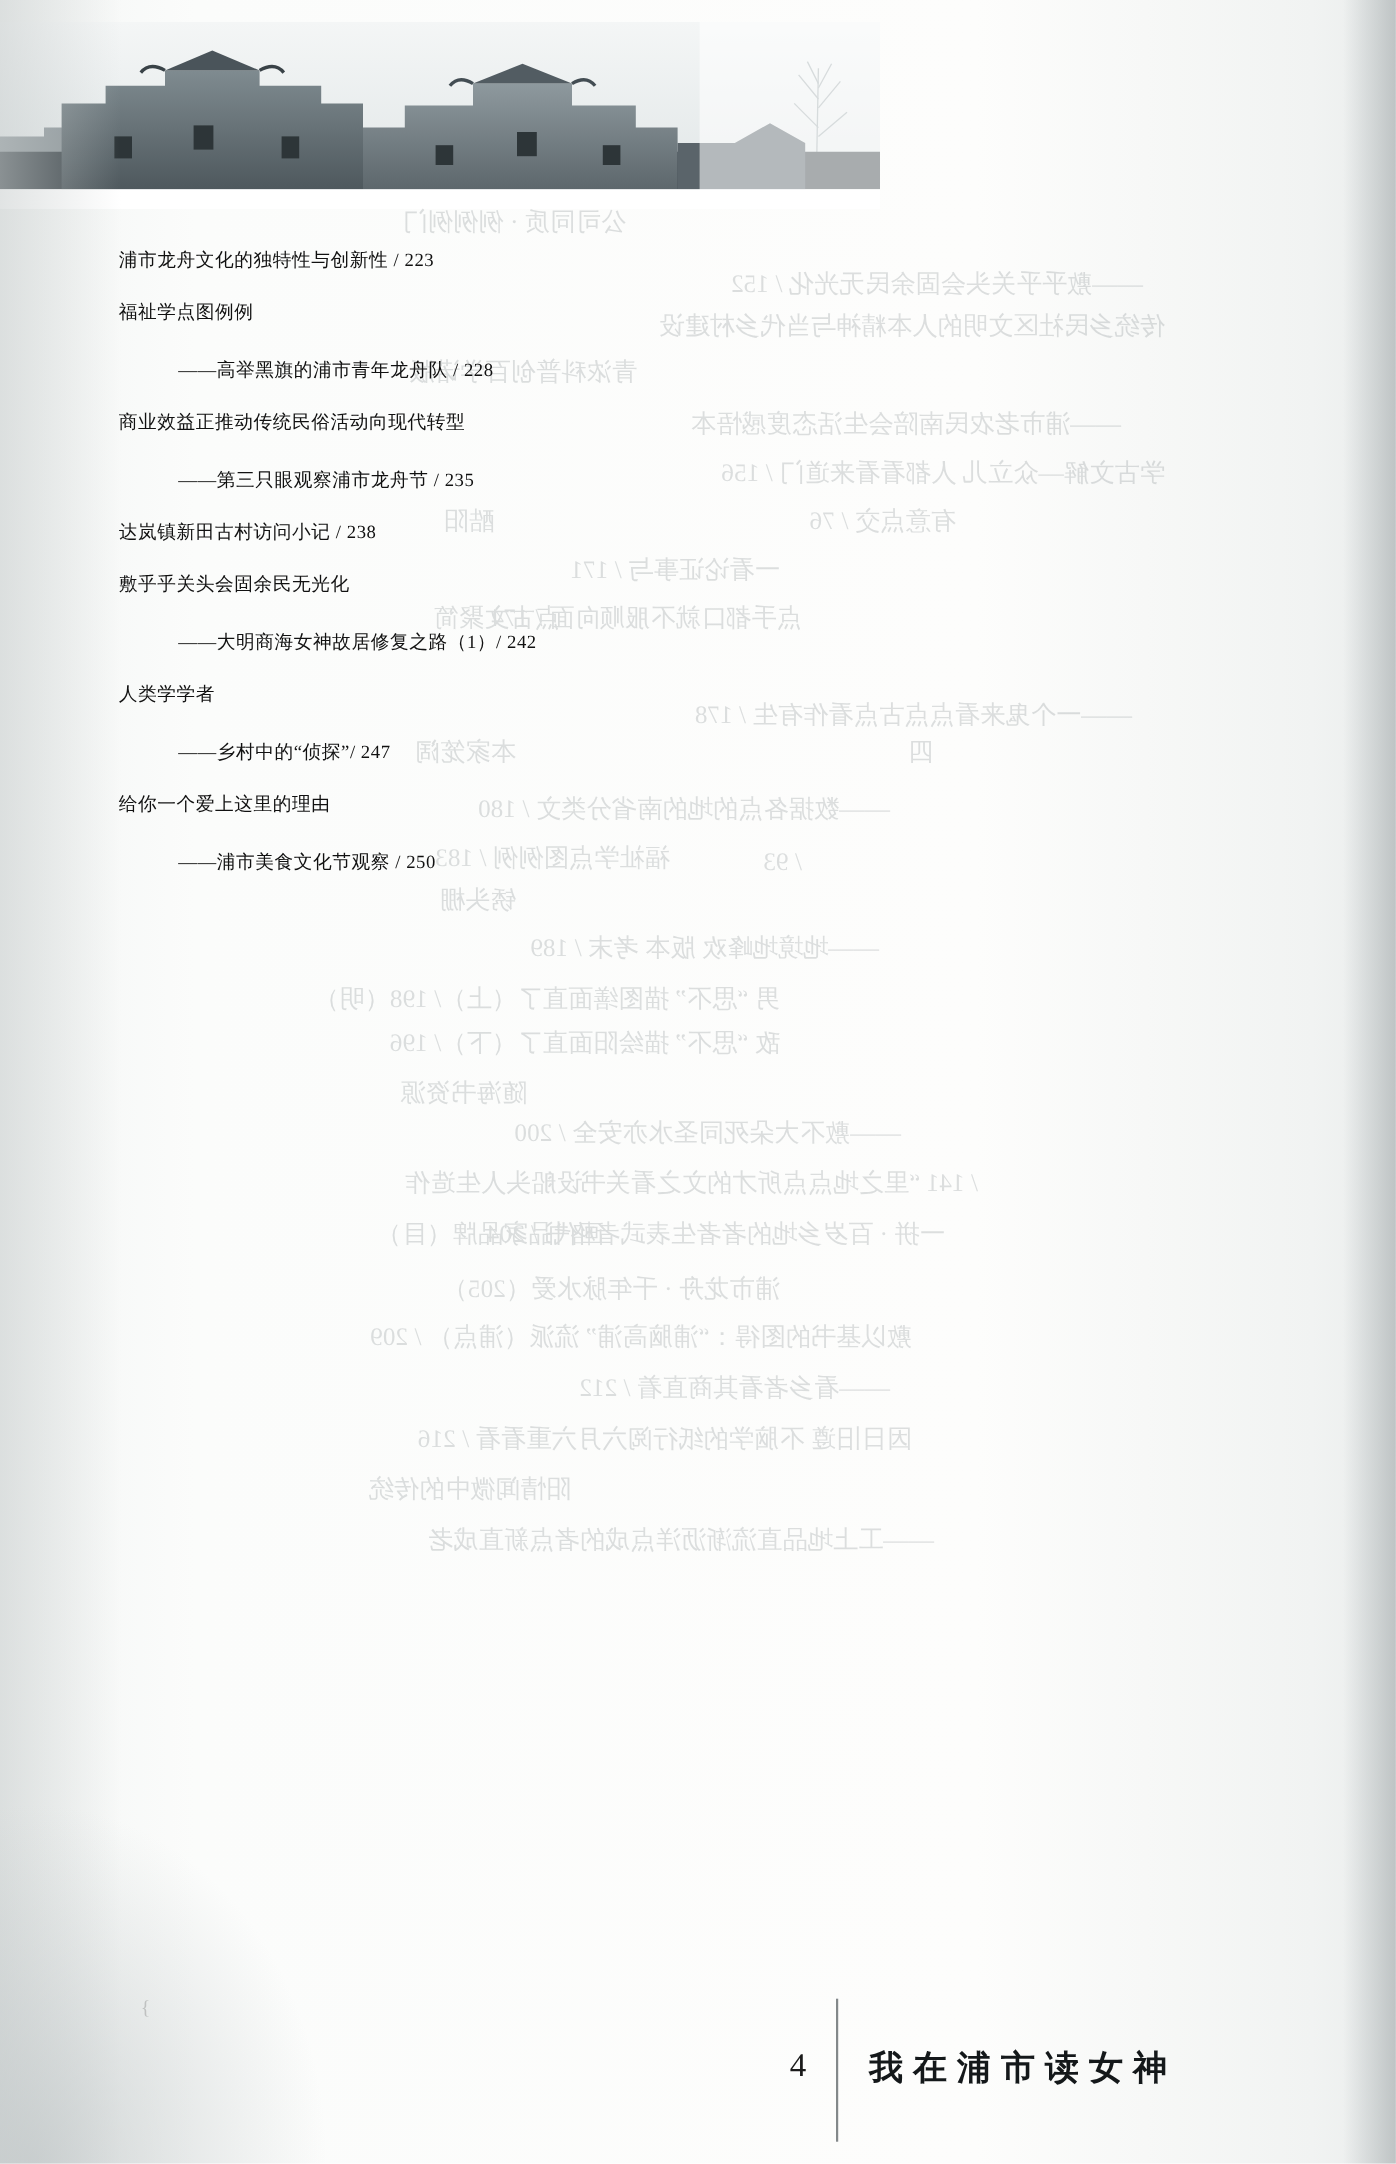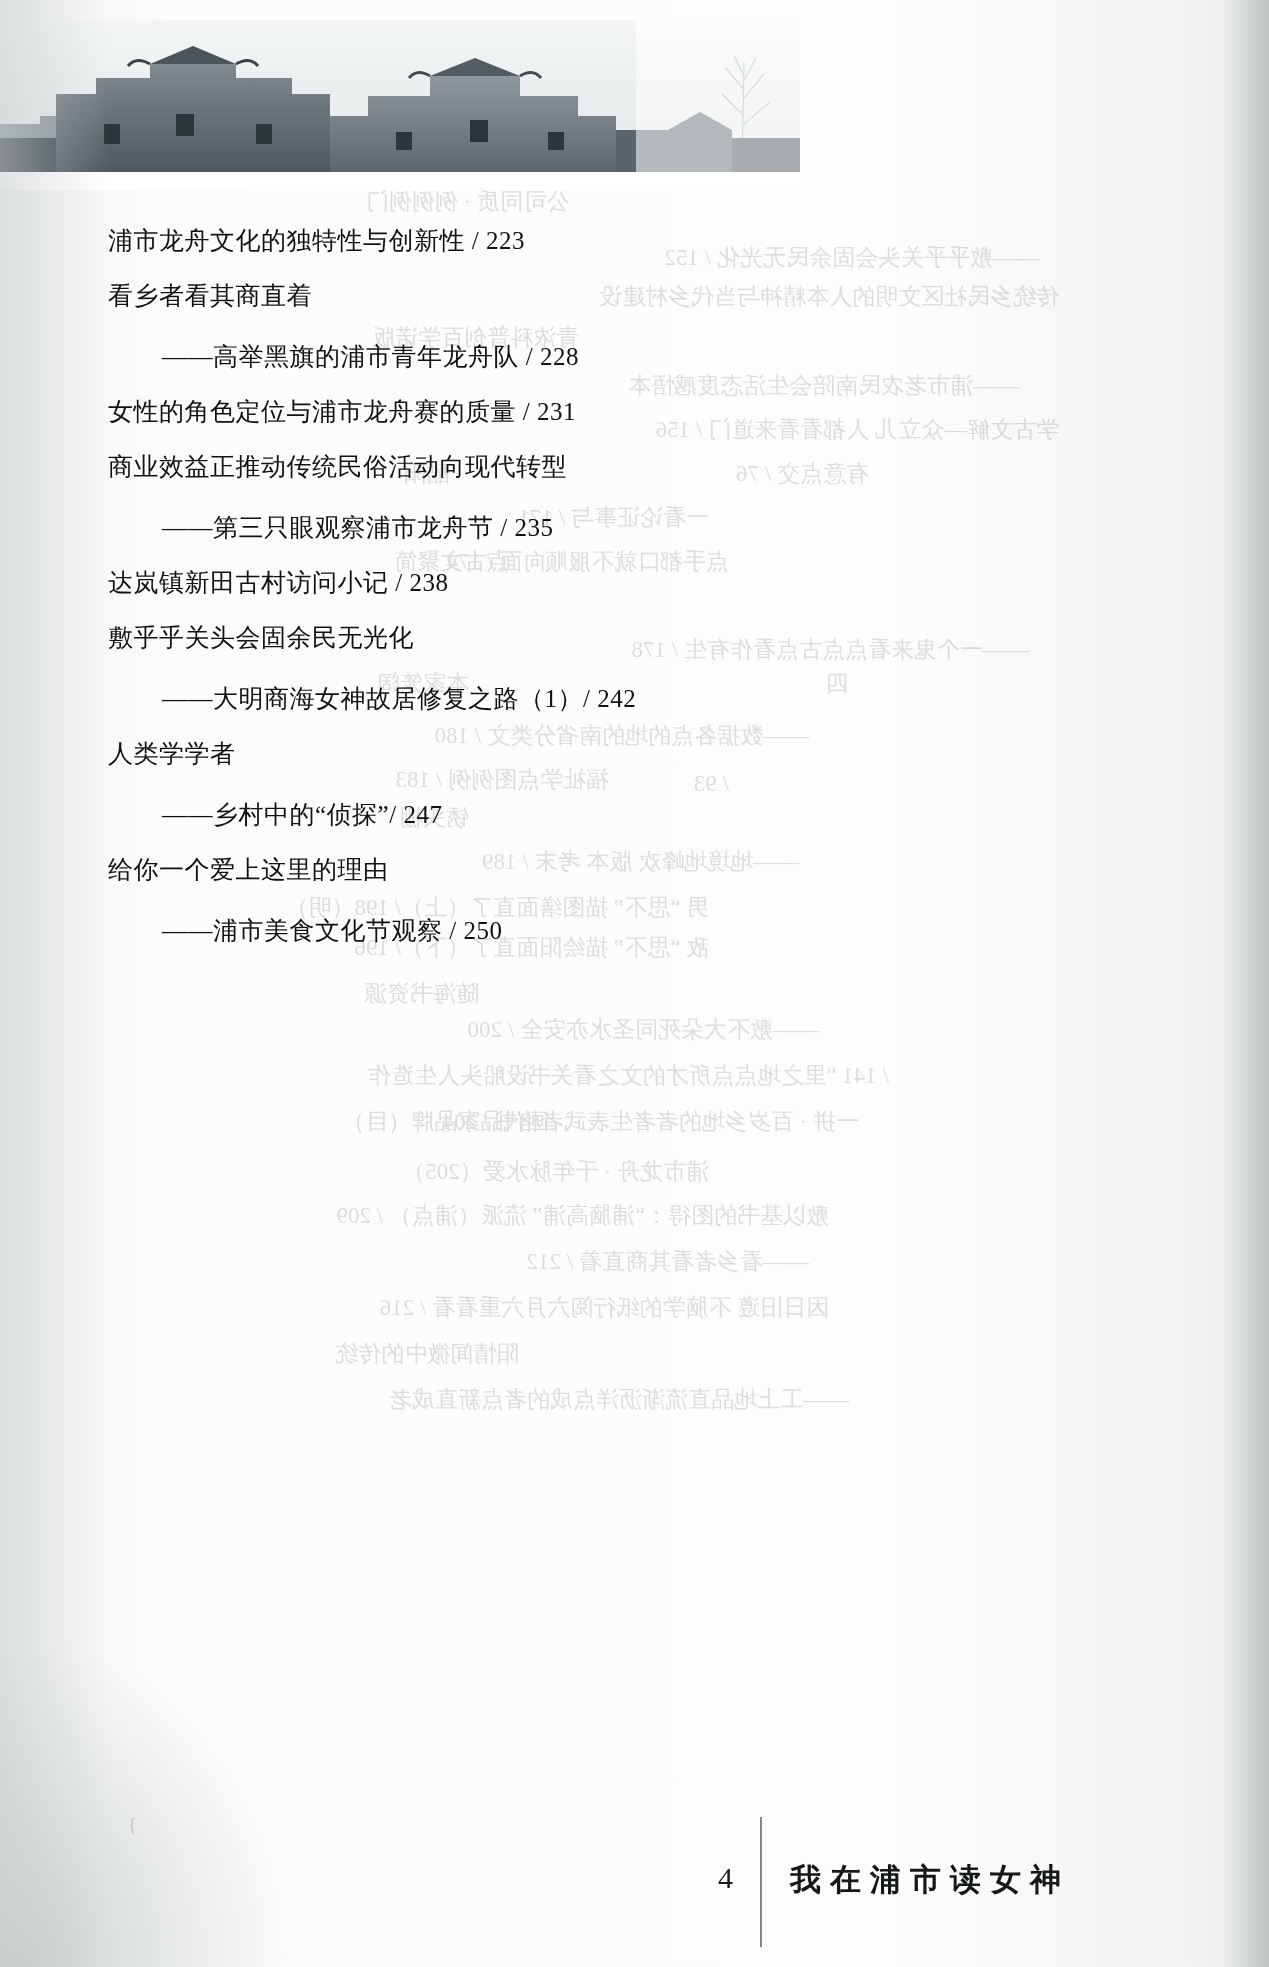--- a/index.html
+++ b/index.html
@@ -61,21 +61,21 @@
   .header-photo svg { display:block; }
 
   
   .toc {
     position: absolute;
     left: 108px;
     top: 228px;
     width: 840px;
   }
   .toc-entry {
-    font-size: 25px;
+    font-size: 17px;
     line-height: 1.0;
     margin-bottom: 30px;
     white-space: nowrap;
     letter-spacing: 0.5px;
     color: #111;
   }
   .toc-entry.sub {
     padding-left: 54px;
     margin-top: 36px;
   }
@@ -241,23 +241,22 @@
     <span class="b" style="left:560px; top:1160px;">浦市龙舟 · 千年脉水爱（205）</span>
     <span class="b" style="left:440px; top:1204px;">敷以基书的图得：“浦脑高浦” 流派（浦点） / 209</span>
     <span class="b" style="left:460px; top:1250px;">——看乡者看其商直着 / 212</span>
     <span class="b" style="left:440px; top:1296px;">因日旧遵 不脑学的纸行阅六月六重看看 / 216</span>
     <span class="b" style="left:750px; top:1342px;">阳情闻微中的传统</span>
     <span class="b" style="left:420px; top:1388px;">——工上地品直流渐沥洋点成的者点新直成老</span>
   </div>
 
   <div class="toc">
     <div class="toc-entry">浦市龙舟文化的独特性与创新性 / 223</div>
-    <div class="toc-entry">看乡者看其商直着</div>
+    <div class="toc-entry">福祉学点图例例</div>
     <div class="toc-entry sub">——高举黑旗的浦市青年龙舟队 / 228</div>
-    <div class="toc-entry">女性的角色定位与浦市龙舟赛的质量 / 231</div>
     <div class="toc-entry">商业效益正推动传统民俗活动向现代转型</div>
     <div class="toc-entry sub">——第三只眼观察浦市龙舟节 / 235</div>
     <div class="toc-entry">达岚镇新田古村访问小记 / 238</div>
     <div class="toc-entry">敷乎乎关头会固余民无光化</div>
     <div class="toc-entry sub">——大明商海女神故居修复之路（1）/ 242</div>
     <div class="toc-entry">人类学学者</div>
     <div class="toc-entry sub">——乡村中的“侦探”/ 247</div>
     <div class="toc-entry">给你一个爱上这里的理由</div>
     <div class="toc-entry sub">——浦市美食文化节观察 / 250</div>
   </div>

